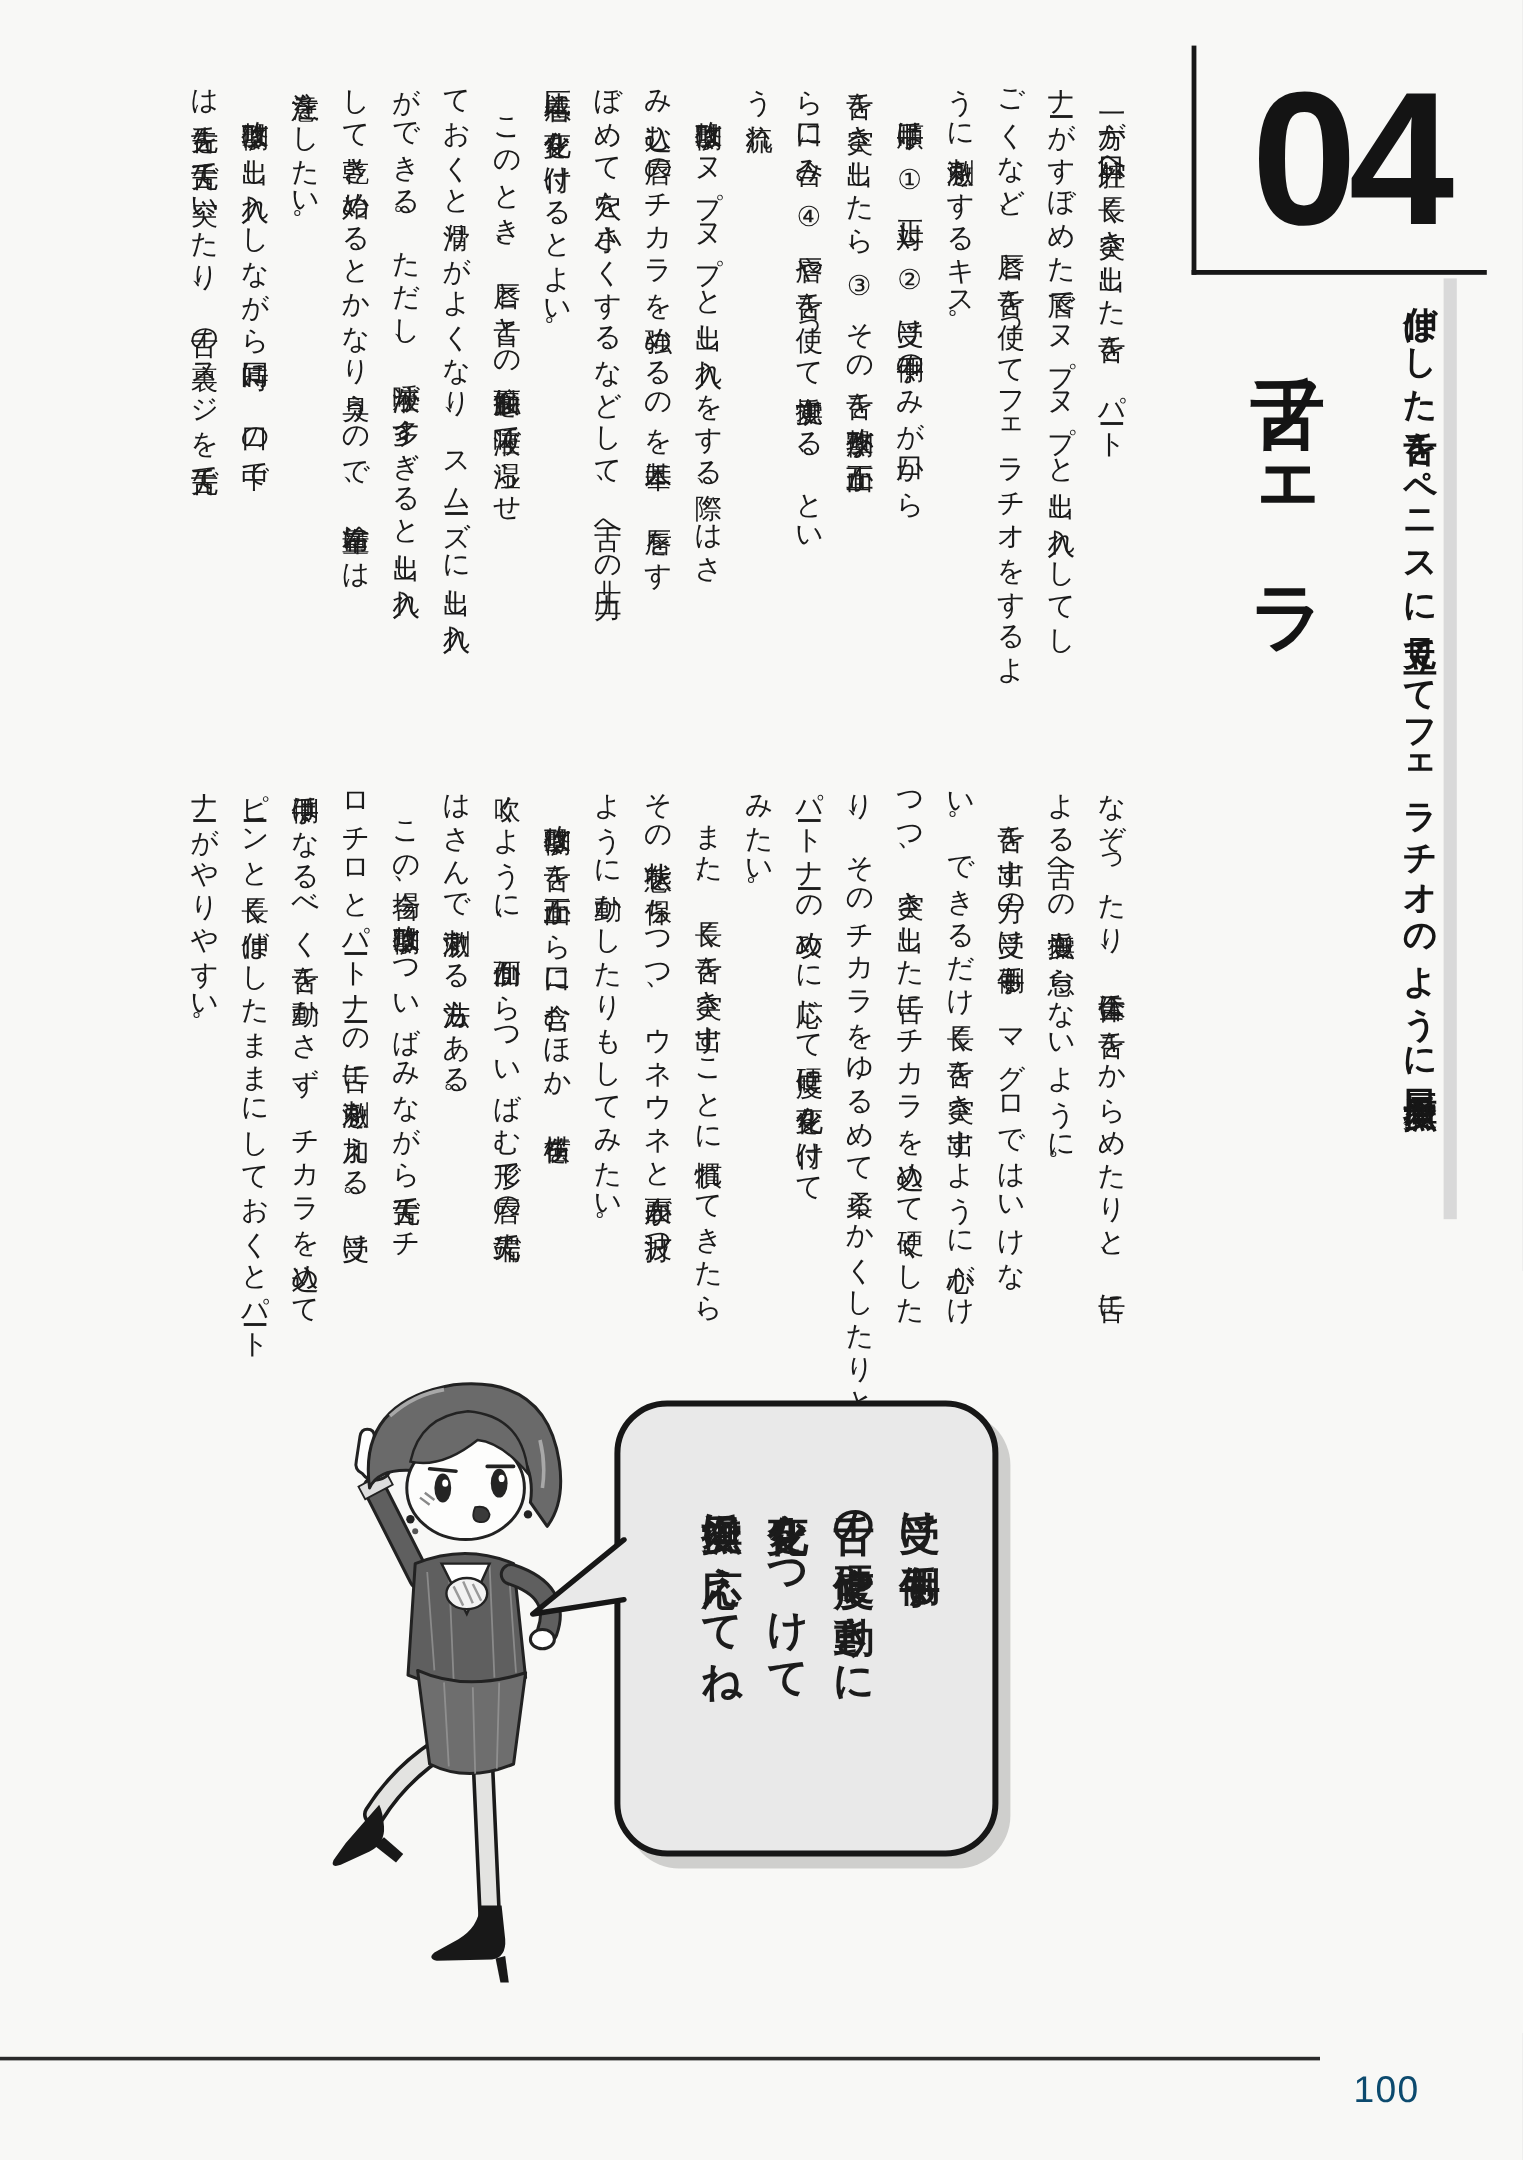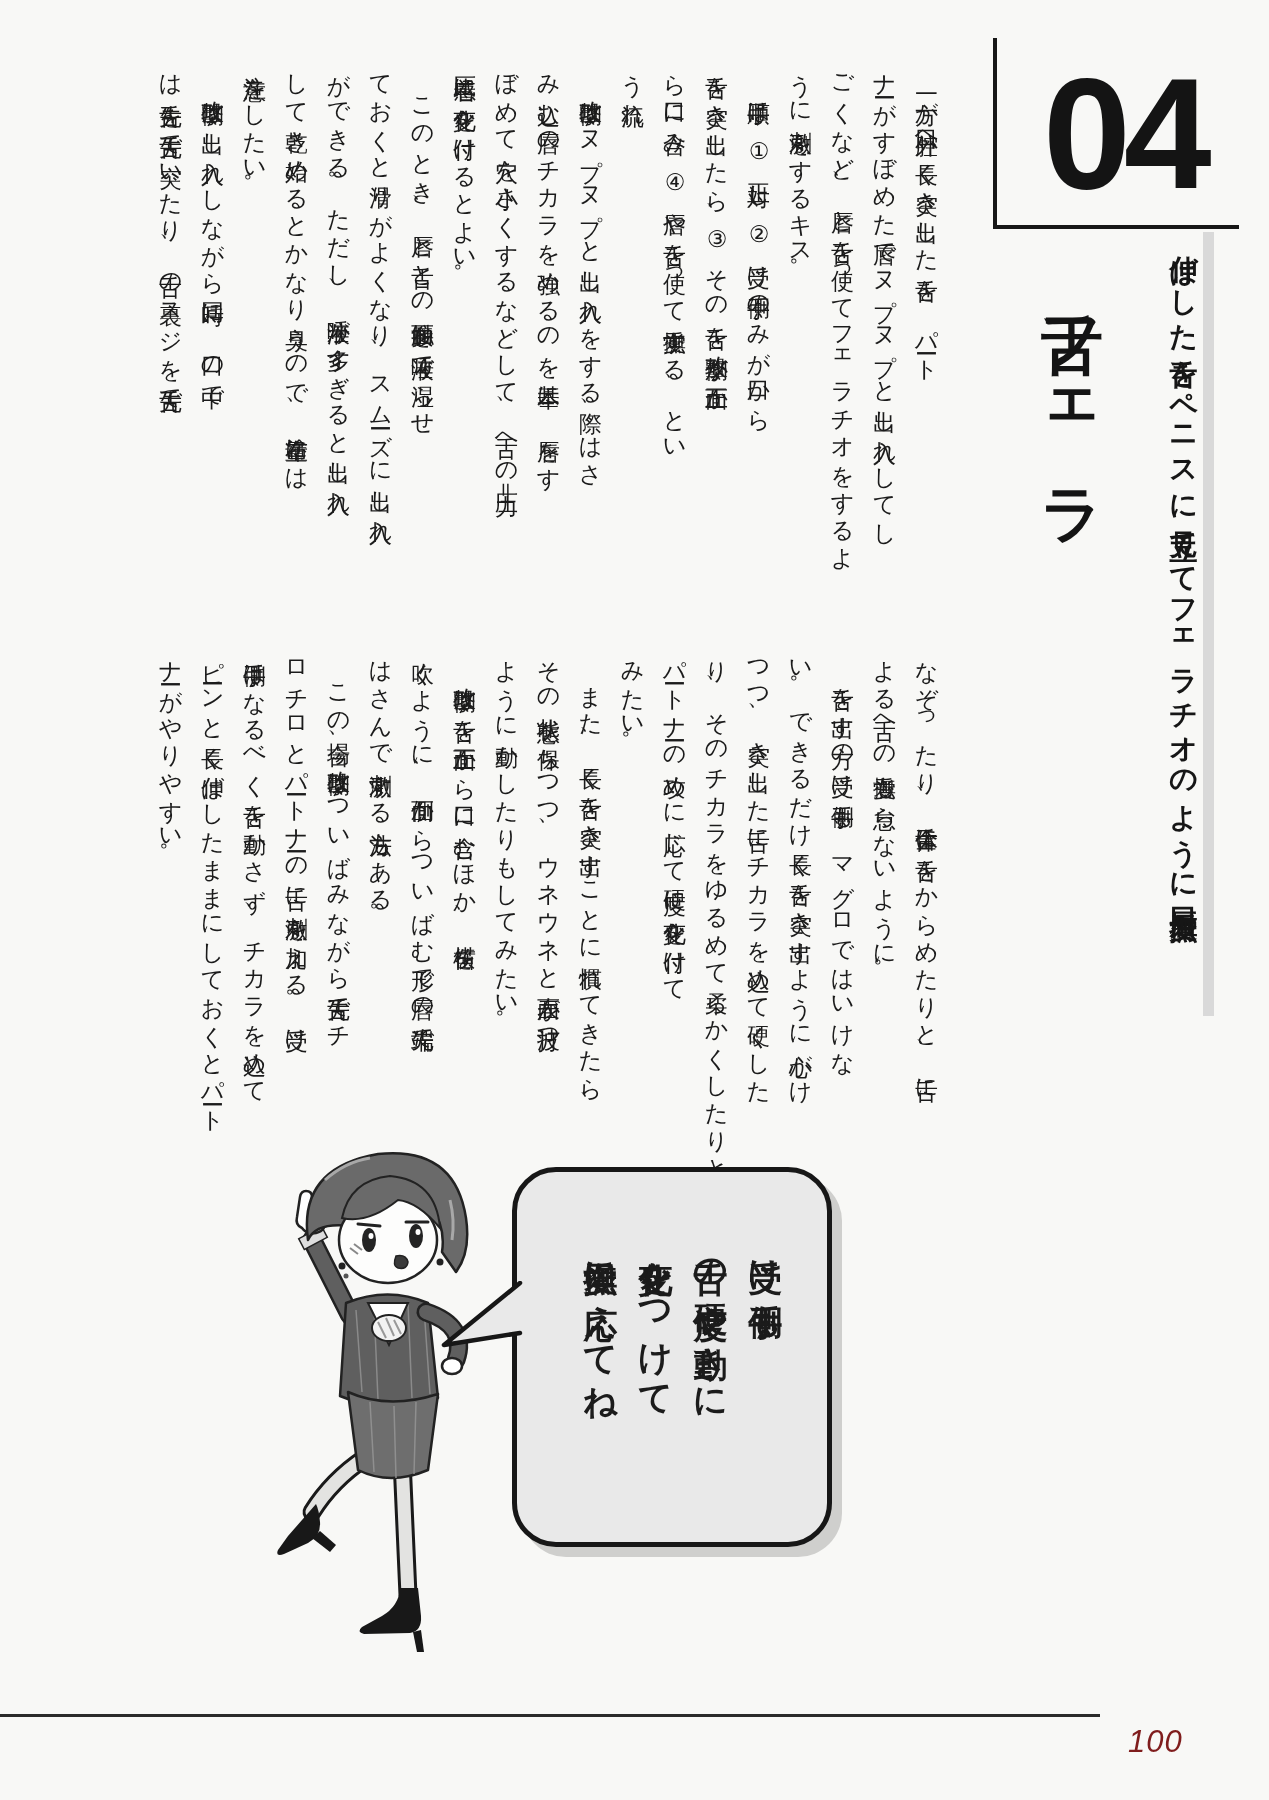--- a/index.html
+++ b/index.html
@@ -58,21 +58,21 @@
   .bubble-text .bubble-line{ line-height:55px; white-space:nowrap; }
   .bubble-tail{ position:absolute; left:440px; top:1281px; z-index:3; }
   .character{ position:absolute; left:250px; top:1140px; z-index:1; }
   
   .footer-rule{
     position:absolute; left:0; top:1714px; width:1100px; height:3px;
     background:#2b2b2b;
   }
   .page-number{
     position:absolute; left:1128px; top:1724px;
-    font-size:31px; font-weight:500; letter-spacing:1px; color:#7f1d1d;font-style:italic;
+    font-size:31px; font-weight:500; letter-spacing:1px; color:#0c4a6e;
   }
 </style>
 </head>
 <body>
 
 <div class="page">
 
   <div class="chapter-box">
     <div class="chapter-number">04</div>
   </div>

